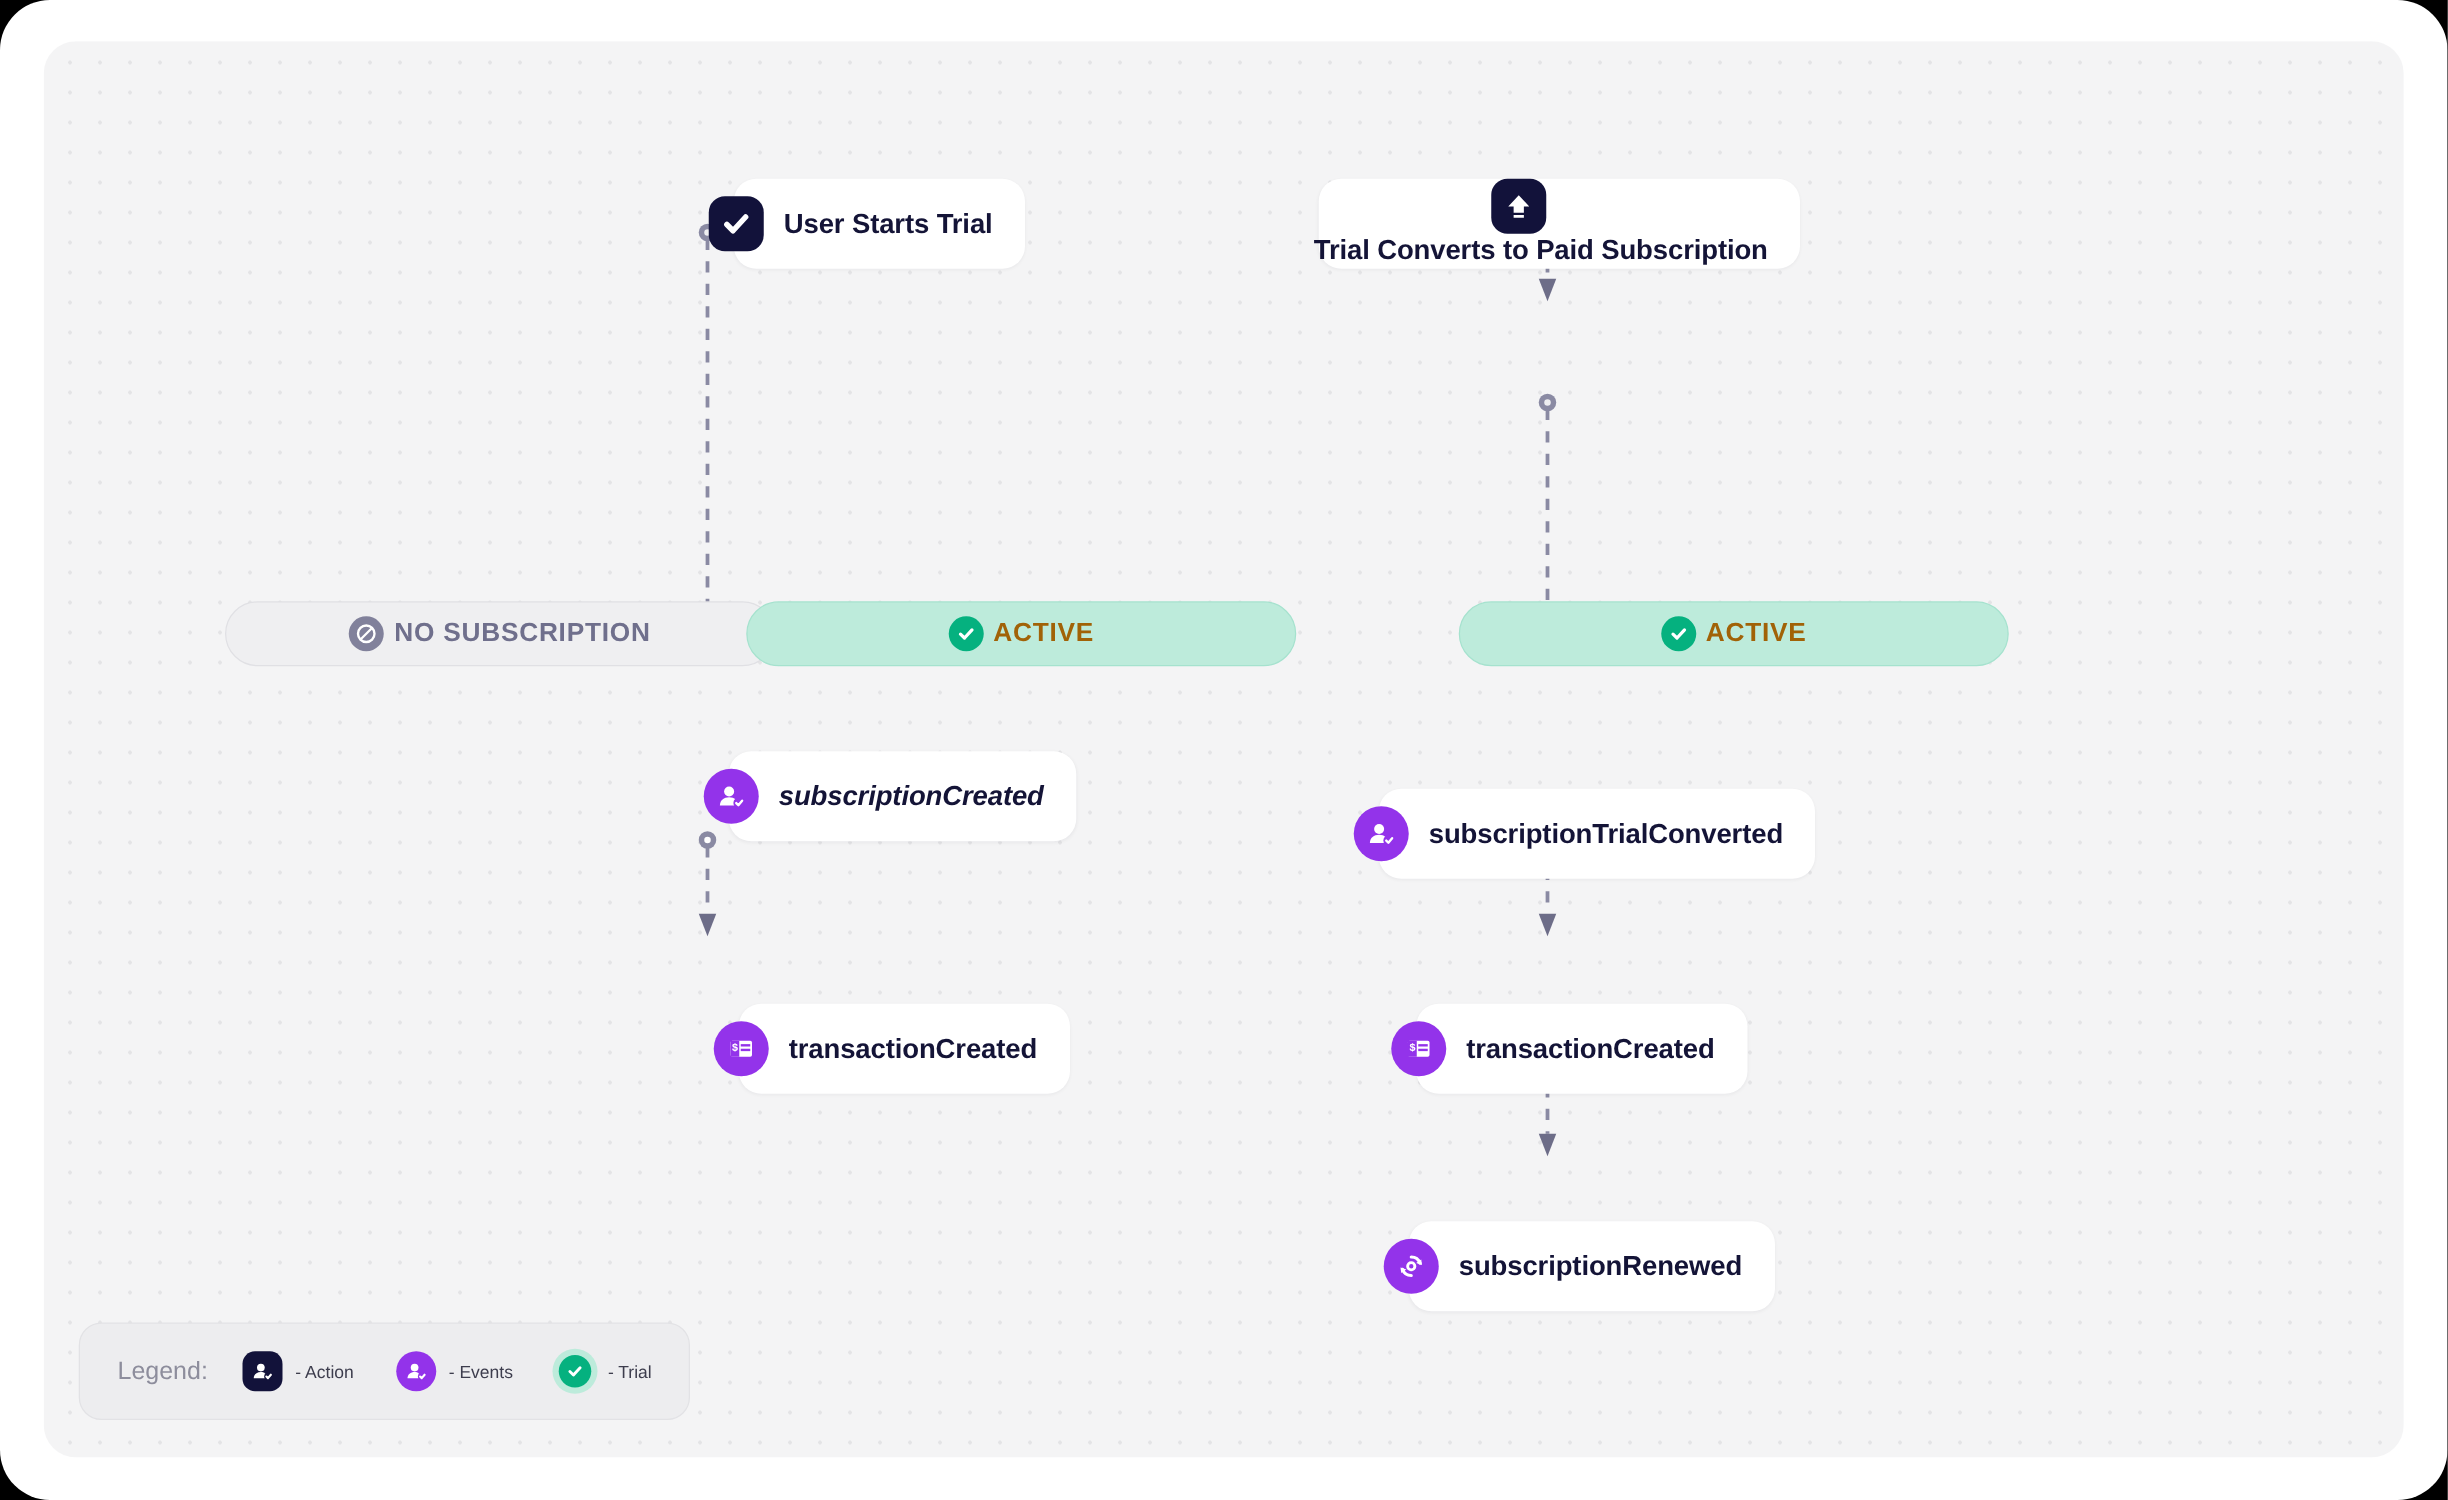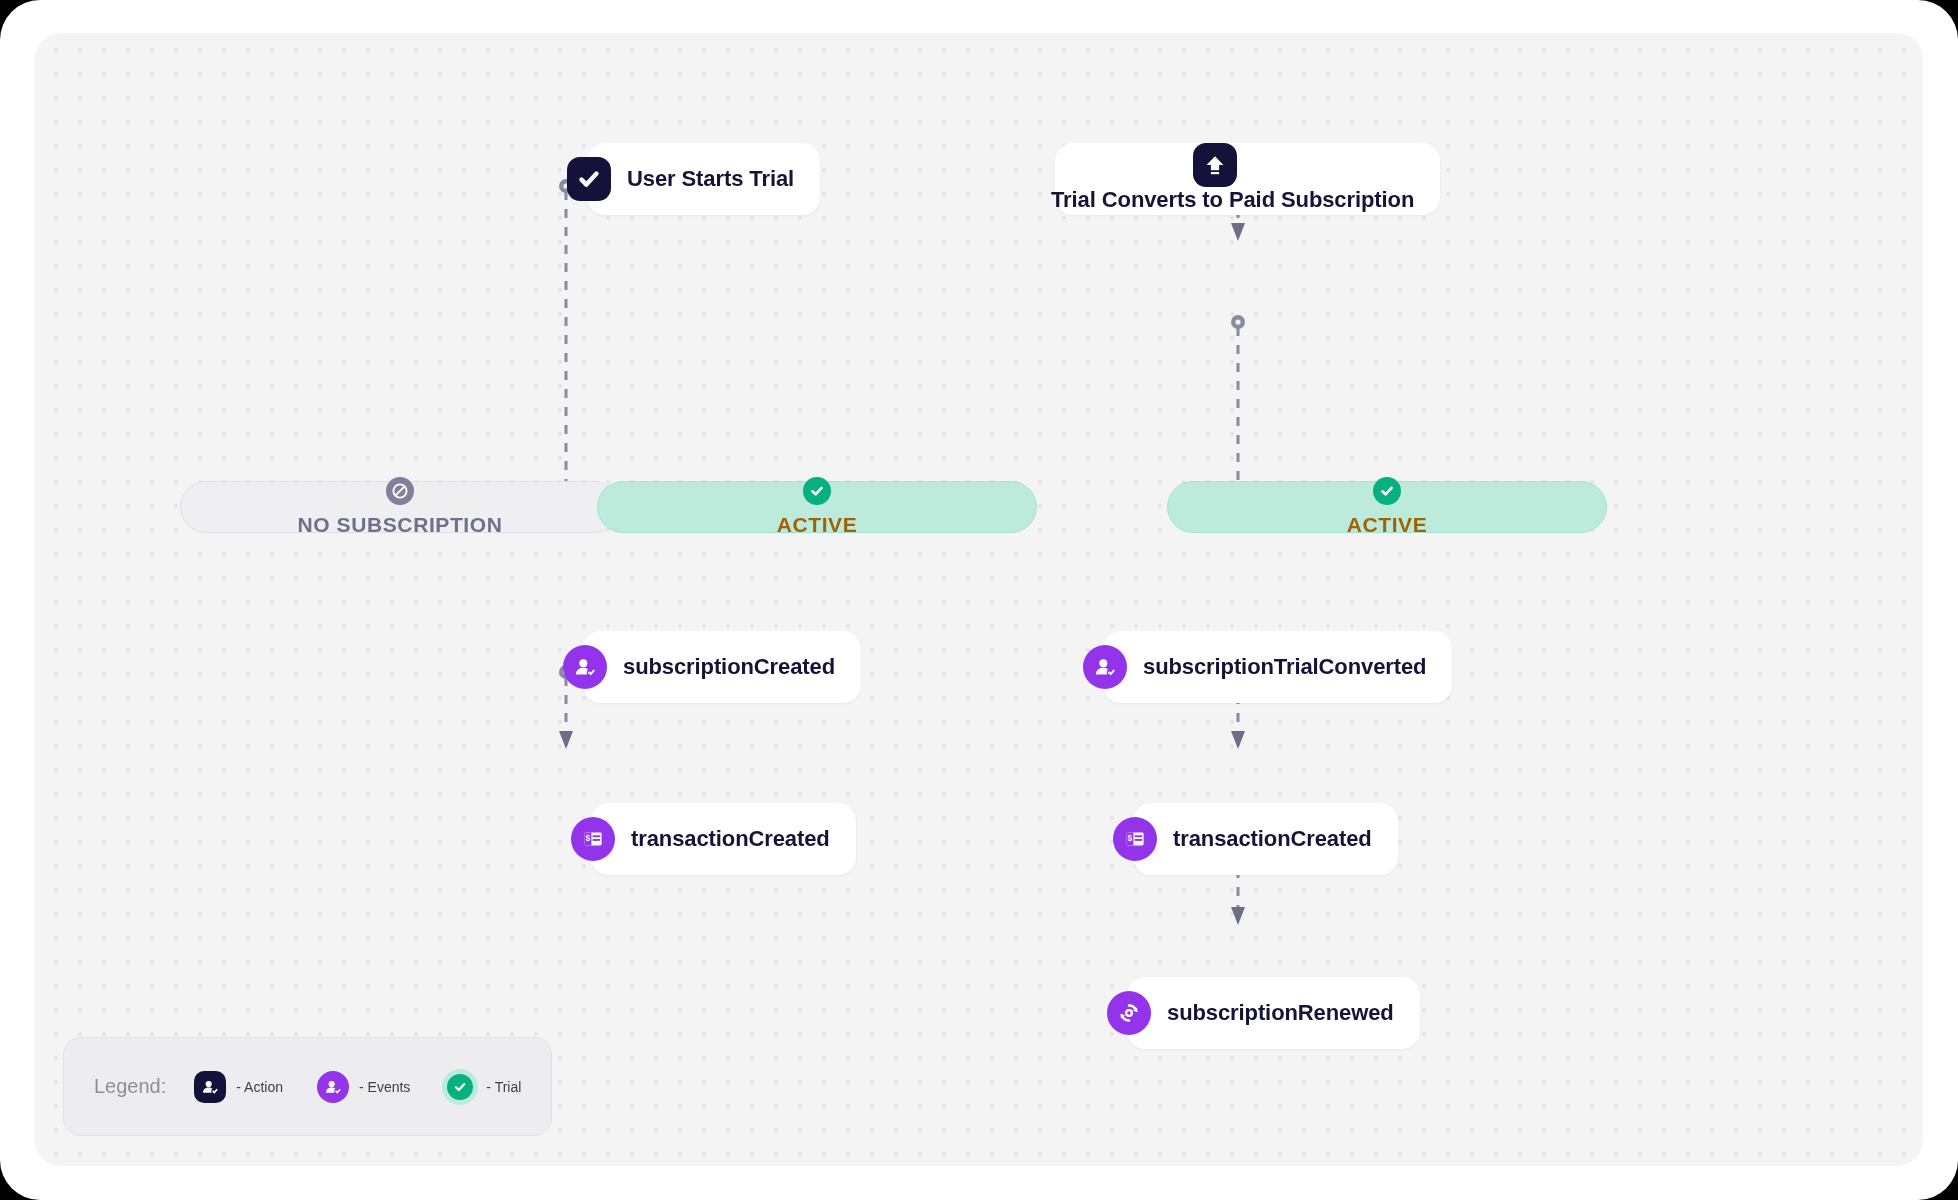--- a/index.html
+++ b/index.html
@@ -85,21 +85,20 @@
     position: absolute;
     display: flex;
     align-items: center;
     justify-content: center;
     gap: 8px;
     height: 52px;
     border-radius: 26px;
     font-size: 21px;
     font-weight: bold;
     letter-spacing: 0.6px;
-    flex-direction: column;
   }
   .pill.none {
     background: #efeff1;
     border: 1.5px solid #e0e0e4;
     color: #6f6f8c;
   }
   .pill.active {
     background: #bdebdb;
     border: 1.5px solid #a5e2ce;
     color: #a16207;
@@ -115,21 +114,21 @@
 
   
   .conn { position: absolute; }
   .conn svg { display: block; overflow: visible; }
 
   
   #legend {
     position: absolute;
     left: 28px;
     bottom: 30px;
-    height: 99px;
+    height: 78px;
     display: flex;
     align-items: center;
     gap: 0;
     padding: 0 30px;
     background: #ededef;
     border: 1.5px solid #e2e2e5;
     border-radius: 18px;
     text-align: right;
   }
   #legend .legend-title {
@@ -264,21 +263,21 @@
       <span class="badge action">
         <svg width="26" height="26" viewBox="0 0 26 26">
           <polygon points="13,4.2 21.4,13.1 17.1,13.1 17.1,18.2 8.9,18.2 8.9,13.1 4.6,13.1" fill="#ffffff"></polygon>
           <rect x="8.9" y="20" width="8.2" height="2.2" fill="#ffffff"></rect>
         </svg>
       </span>
       <span class="label">Trial Converts to Paid Subscription</span>
     </div>
 
 
-    <div class="node" style="left:548px; top:598px;">
+    <div class="node" style="left:548px; top:568px;font-style:italic;">
       <span class="badge event">
         <svg width="26" height="26" viewBox="0 0 26 26">
           <circle cx="11.3" cy="9.2" r="4.0" fill="#ffffff"></circle>
           <path d="M3.9 20.4c0-4.2 3.3-6.6 7.4-6.6s7.4 2.4 7.4 6.6z" fill="#ffffff"></path>
           <circle cx="19.3" cy="18.4" r="4.6" fill="#9333ea"></circle>
           <polyline points="17.0,18.5 18.7,20.2 21.7,16.6" fill="none" stroke="#ffffff" stroke-width="1.9" stroke-linecap="round" stroke-linejoin="round"></polyline>
         </svg>
       </span>
       <span class="label">subscriptionCreated</span>
     </div>

